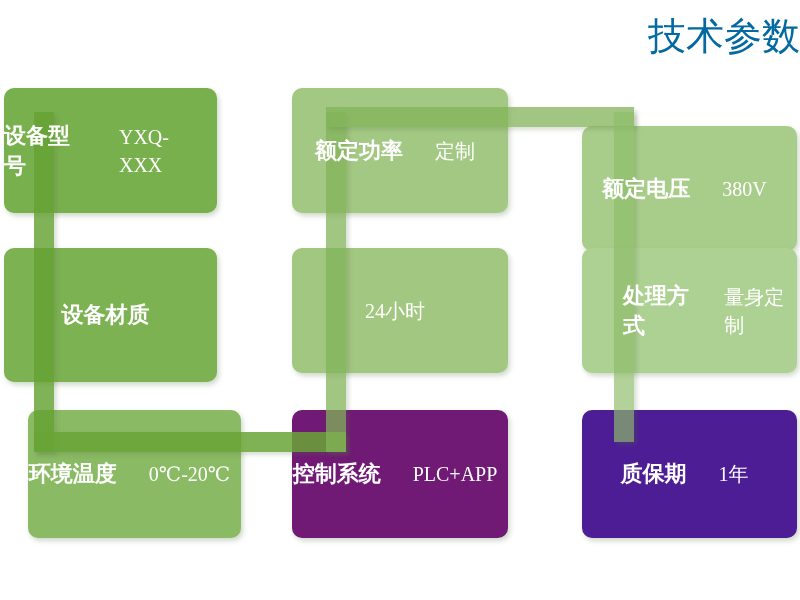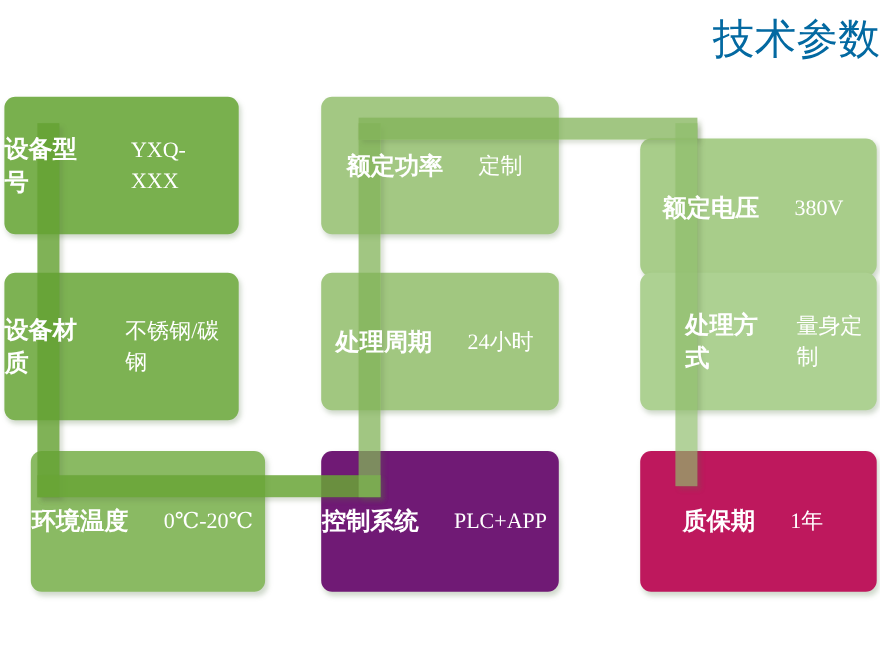--- a/index.html
+++ b/index.html
@@ -80,36 +80,34 @@
   <div class="card b2" style="background: rgb(163, 200, 131);">
     <div class="card-title">额定功率</div>
     <div class="card-value">定制</div>
   </div>
   <div class="card b3" style="background: rgb(168, 205, 138); margin-top: 38px;">
     <div class="card-title">额定电压</div>
     <div class="card-value">380V</div>
   </div>
   <div class="card b4" style="background: rgb(125, 178, 83);">
     <div class="card-title">设备材质</div>
-    <div class="card-value">不锈钢/碳钢</div>
   </div>
   <div class="card b5" style="background: rgb(161, 199, 128);">
-    <div class="card-title">处理周期</div>
     <div class="card-value">24小时</div>
   </div>
   <div class="card b6" style="background: rgb(173, 209, 146); padding-left: 41px;">
     <div class="card-title">处理方式</div>
     <div class="card-value">量身定制</div>
   </div>
   <div class="card b7" style="background: rgb(138, 186, 99); margin-left: 24px;">
     <div class="card-title">环境温度</div>
     <div class="card-value">0℃-20℃</div>
   </div>
   <div class="card b8" style="background: #701a75;">
     <div class="card-title">控制系统</div>
     <div class="card-value">PLC+APP</div>
   </div>
-  <div class="card b9" style="background: #be185d;">
+  <div class="card b9" style="background: #4c1d95;">
     <div class="card-title">质保期</div>
     <div class="card-value">1年</div>
   </div>
 
 </div>
 
 </body></html>

